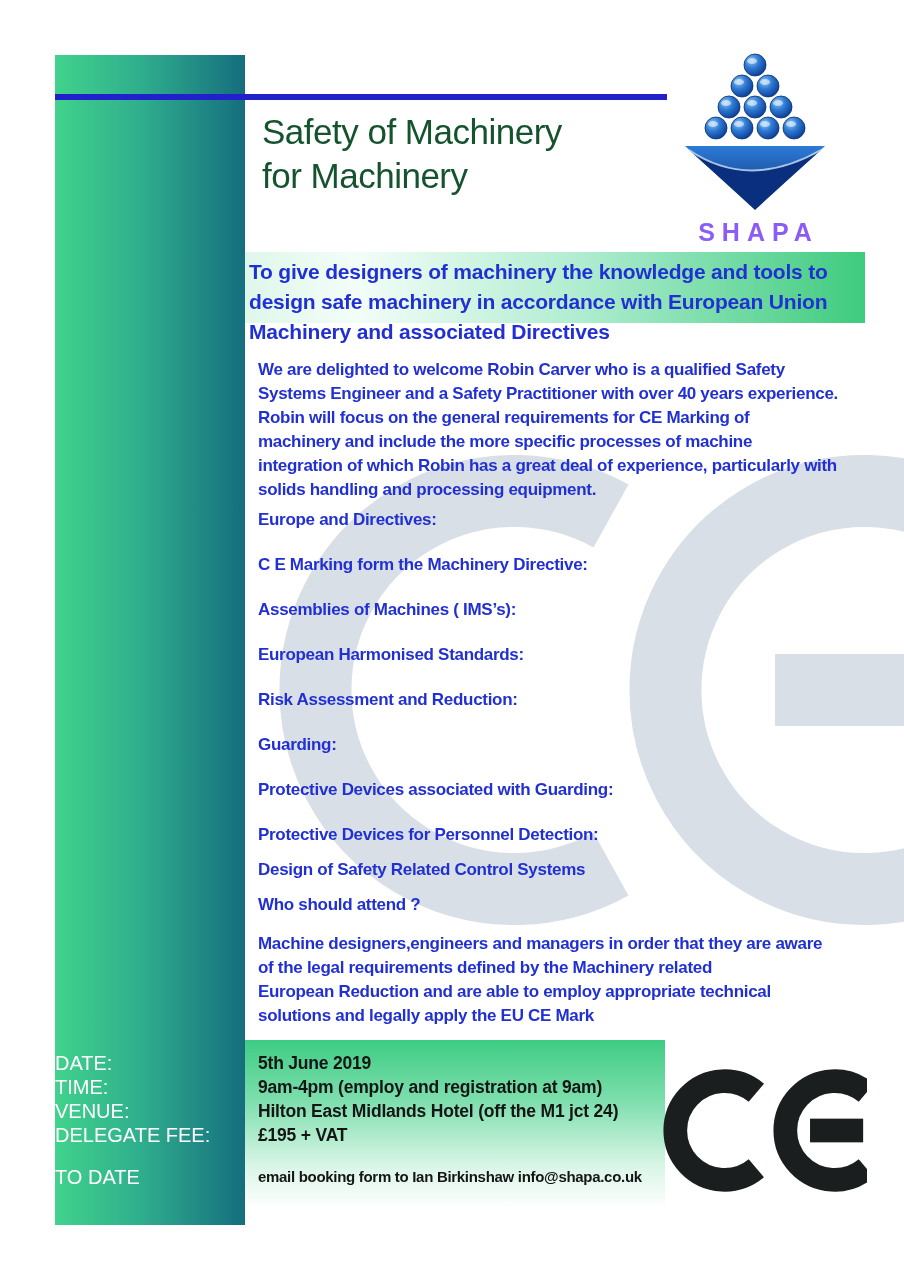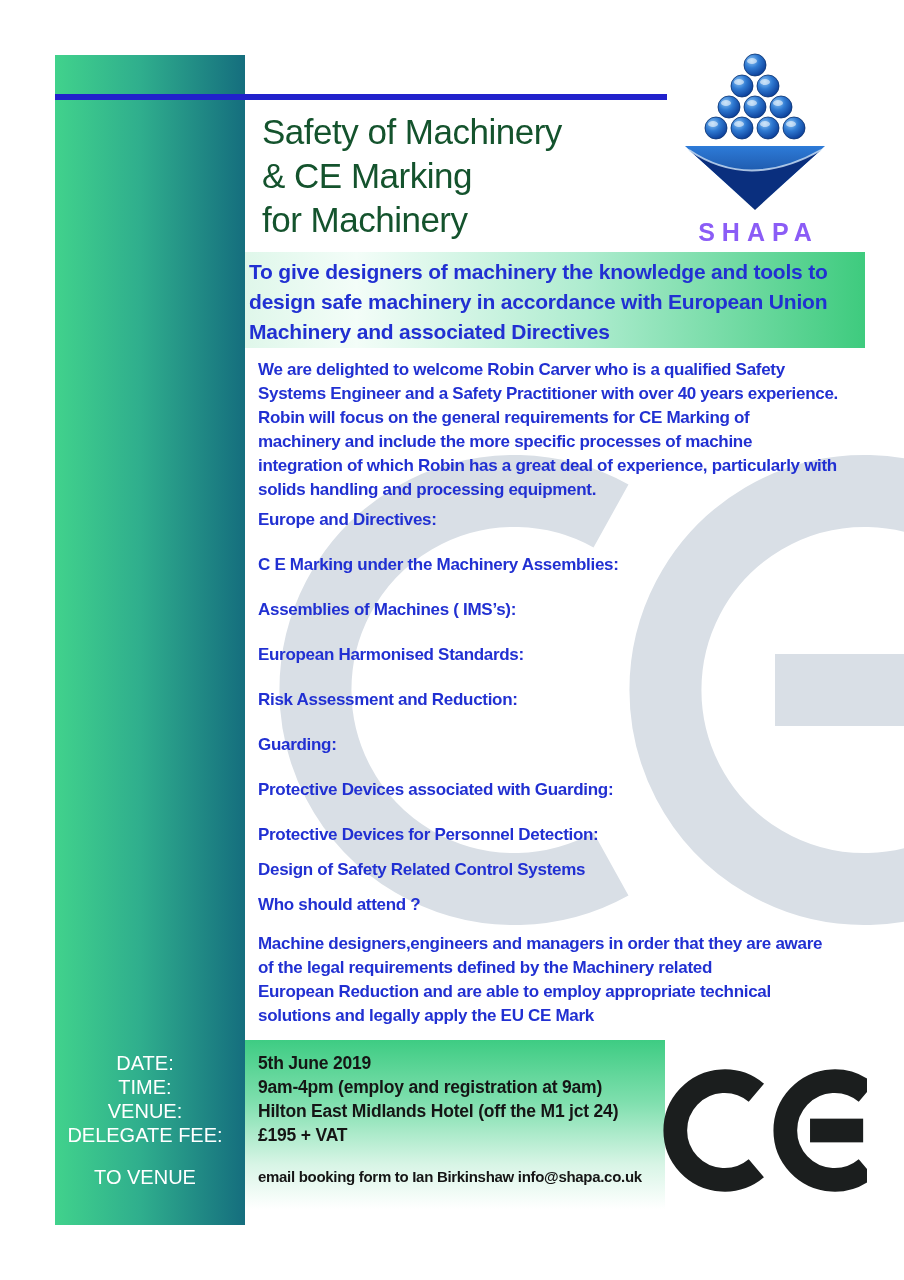--- a/index.html
+++ b/index.html
@@ -13,36 +13,36 @@
   
   .rule{position:absolute;left:55px;top:94px;width:612px;height:6px;background:#2121cc;z-index:3;}
   
   .title{position:absolute;left:262px;top:110px;z-index:3;color:#14532d;font-weight:400;
          font-size:35px;line-height:44px;letter-spacing:-0.5px;white-space:nowrap;}
   
   .logo{position:absolute;left:675px;top:52px;width:160px;z-index:3;text-align:center;}
   .logo-text{margin-top:2px;font-size:25px;font-weight:700;color:#8b5cf6;letter-spacing:7px;
              padding-left:7px;}
   
-  .banner{position:absolute;left:245px;top:252px;width:620px;height:96px;z-index:2;
+  .banner{position:absolute;left:245px;top:252px;width:620px;height:71px;z-index:2;
           background:linear-gradient(to right,#dff7ea 0%,#f3fdf8 18%,#aeeccf 55%,#3ecb7e 100%);
           color:#2130d2;font-weight:700;font-size:21px;line-height:30px;
           padding:5px 0 0 4px;box-sizing:border-box;letter-spacing:-0.2px;white-space:nowrap;}
   
   .bluebody{color:#2130d2;font-weight:700;font-size:17px;line-height:24px;
             letter-spacing:-0.3px;white-space:nowrap;z-index:2;}
   .intro{position:absolute;left:258px;top:358px;}
   .topics{position:absolute;left:258px;top:508px;}
   .topic{line-height:24px;margin-bottom:21px;}
   .topic.tight{margin-bottom:11px;}
   .audience{position:absolute;left:258px;top:932px;}
   
   .footer-panel{position:absolute;left:245px;top:1040px;width:420px;height:178px;z-index:1;
           background:linear-gradient(to bottom,#3ecc83 0%,#7fdfae 35%,#d8f5e6 70%,#ffffff 95%);}
-  .footer-labels{position:absolute;left:55px;top:1051px;width:180px;z-index:2;text-align:center;
+  .footer-labels{position:absolute;left:55px;top:1051px;width:180px;z-index:2;text-align:left;
           color:#ffffff;font-size:20px;line-height:24px;font-weight:400;}
   .footer-labels .tobook{margin-top:18px;}
   .footer-values{position:absolute;left:258px;top:1051px;width:410px;z-index:2;color:#151515;
           font-weight:700;font-size:17.5px;line-height:24px;letter-spacing:-0.2px;white-space:nowrap;}
   .footer-values .email{margin-top:18px;font-size:15px;letter-spacing:-0.3px;}
   .ce-mark{position:absolute;left:662px;top:1066px;z-index:2;}
 </style>
 </head>
 <body>
 
@@ -54,21 +54,20 @@
       <path d="M 961 516 A 199 199 0 1 0 961 864"></path>
     </g>
     <rect x="775" y="654" width="190" height="72" fill="#d9dfe6"></rect>
   </svg>
 
   <div class="strip"></div>
   <div class="rule"></div>
 
   <div class="title">
     <div>Safety of Machinery</div>
-    <div>&amp; CE Marking</div>
     <div>for Machinery</div>
   </div>
 
   <div class="logo">
     <svg width="160" height="160" viewBox="0 0 160 160">
       <defs>
         <radialGradient id="sph" cx="35%" cy="30%" r="75%">
           <stop offset="0%" stop-color="#8ec6f5"></stop>
           <stop offset="45%" stop-color="#2f7ad2"></stop>
           <stop offset="100%" stop-color="#0a3c96"></stop>
@@ -119,21 +118,21 @@
     <div>We are delighted to welcome Robin Carver who is a qualified Safety</div>
     <div>Systems Engineer and a Safety Practitioner with over 40 years experience.</div>
     <div>Robin will  focus on the general requirements for CE Marking of</div>
     <div>machinery and include the more specific processes of machine</div>
     <div>integration of which Robin has a great deal of experience, particularly with</div>
     <div>solids handling and processing equipment.</div>
   </div>
 
   <div class="bluebody topics">
     <div class="topic">Europe and Directives:</div>
-    <div class="topic">C E Marking under the Machinery Assemblies:</div>
+    <div class="topic">C E Marking form the Machinery Directive:</div>
     <div class="topic">Assemblies of Machines ( IMS’s):</div>
     <div class="topic">European Harmonised Standards:</div>
     <div class="topic">Risk Assessment and Reduction:</div>
     <div class="topic">Guarding:</div>
     <div class="topic">Protective Devices associated with Guarding:</div>
     <div class="topic tight">Protective Devices for Personnel Detection:</div>
     <div class="topic tight">Design of Safety Related Control Systems</div>
     <div class="topic">Who should attend ?</div>
   </div>
 
@@ -144,21 +143,21 @@
     <div>solutions and legally apply  the EU CE Mark</div>
   </div>
 
   <div class="footer-panel"></div>
 
   <div class="footer-labels">
     <div>DATE:</div>
     <div>TIME:</div>
     <div>VENUE:</div>
     <div>DELEGATE FEE:</div>
-    <div class="tobook">TO VENUE</div>
+    <div class="tobook">TO DATE</div>
   </div>
 
   <div class="footer-values">
     <div>5th June 2019</div>
     <div>9am-4pm (employ and registration at 9am)</div>
     <div>Hilton East Midlands Hotel (off the M1 jct 24)</div>
     <div>£195 + VAT</div>
     <div class="email">email booking form to Ian Birkinshaw info@shapa.co.uk</div>
   </div>
 

